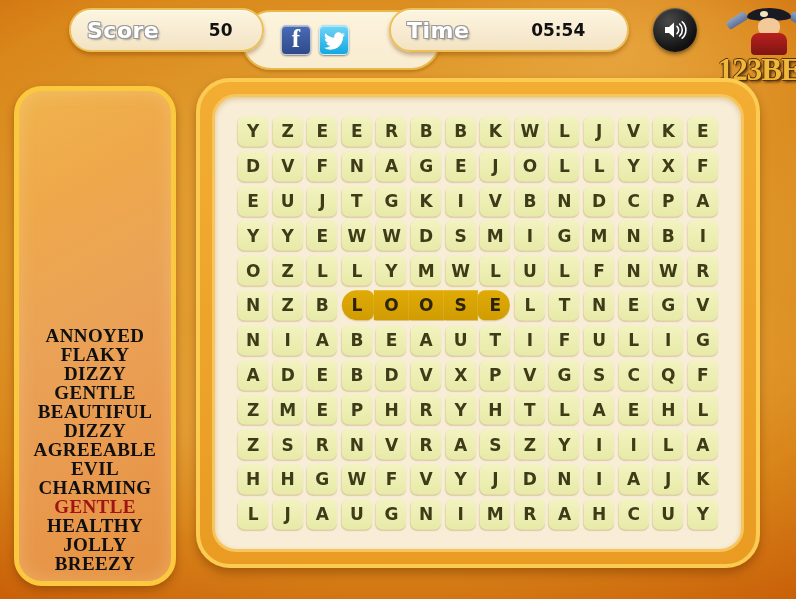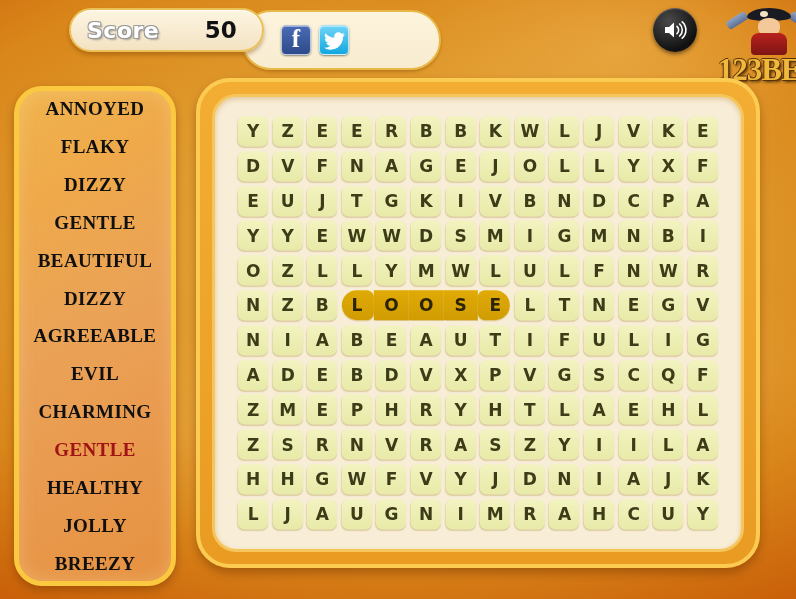--- a/index.html
+++ b/index.html
@@ -52,21 +52,21 @@
   }
   #score-pod{ left:28px; width:195px; }
   #time-pod { left:348px; width:240px; }
   .stat-label{
     margin-left:16px; font-size:22px; font-weight:bold; color:#ffffff;
     font-family:"DejaVu Sans", sans-serif; letter-spacing:.5px;
     text-shadow:-1px -1px 0 #9a9a9a, 1px -1px 0 #9a9a9a, -1px 1px 0 #9a9a9a,
                  1px 1px 0 #9a9a9a, 2px 2px 2px rgba(90,90,90,.5);
   }
   .stat-value{ margin-left:auto; margin-right:auto; padding-left:20px;
-    font-size:23px; font-weight:bold; color:#111; font-family:"DejaVu Sans", sans-serif; }
+    font-size:17px; font-weight:bold; color:#111; font-family:"DejaVu Sans", sans-serif; }
 
   #sound-button{
     position:absolute; left:612px; top:8px; width:44px; height:44px; border-radius:50%;
     background:radial-gradient(circle at 36% 30%, #4a4a4a, #111 70%);
     box-shadow:0 2px 4px rgba(0,0,0,.5), inset 0 1px 1px rgba(255,255,255,.25);
     cursor:pointer;
   }
   #sound-button svg{ position:absolute; left:10px; top:11px; }
 
   #logo{ position:absolute; left:676px; top:2px; width:104px; height:72px; cursor:pointer; }
@@ -90,21 +90,21 @@
 
   
   #wordlist-panel{
     position:absolute; left:14px; top:86px; width:162px; height:500px;
     background:linear-gradient(150deg,#f0b44e 0%,#efa94a 20%,#eaa257 48%,#e99a4e 72%,#e59140 100%);
     border:5px solid #fbc93f; border-radius:28px;
     box-shadow:0 4px 8px rgba(110,50,0,.45), inset 0 0 18px rgba(255,230,170,.30);
   }
   #wordlist{
     position:absolute; inset:0; display:flex; flex-direction:column;
-    justify-content:space-between; align-items:center; padding:8px 0;
+    justify-content:flex-end; align-items:center; padding:8px 0;
   }
   .word-item{
     font-family:"Liberation Serif", serif; font-weight:bold; font-size:19px;
     color:#101010; letter-spacing:.4px; line-height:1; cursor:pointer;
   }
   .word-item.active{ color:#a01414; }
 
   
   #board-frame{
     position:absolute; left:196px; top:78px; width:564px; height:490px;
@@ -153,20 +153,24 @@
         <path fill="#ffffff" d="M21 2.4c-.8.35-1.6.58-2.5.69.9-.54 1.6-1.4 1.9-2.42-.84.5-1.77.86-2.76 1.06A4.3 4.3 0 0 0 14.5.3c-2.4 0-4.35 1.95-4.35 4.35 0 .34.04.67.11.99C6.64 5.46 3.5 3.77 1.4 1.2a4.3 4.3 0 0 0-.59 2.19c0 1.5.77 2.83 1.94 3.61a4.3 4.3 0 0 1-1.97-.54v.05c0 2.1 1.5 3.86 3.48 4.26a4.4 4.4 0 0 1-1.96.08 4.35 4.35 0 0 0 4.06 3.02A8.7 8.7 0 0 1 0 15.7a12.3 12.3 0 0 0 6.65 1.95c7.98 0 12.35-6.61 12.35-12.35l-.01-.56A8.8 8.8 0 0 0 21 2.4z"></path>
       </svg>
     </div>
   </div>
 
   <div class="stat-pod" id="score-pod">
     <span class="stat-label">Score</span>
     <span class="stat-value">50</span>
   </div>
 
+  <div class="stat-pod" id="time-pod">
+    <span class="stat-label">Time</span>
+    <span class="stat-value">05:54</span>
+  </div>
 
   <div id="sound-button">
     <svg width="24" height="22" viewBox="0 0 24 22">
       <path fill="#ffffff" d="M2 8h4l5-4.5v15L6 14H2z"></path>
       <path fill="none" stroke="#ffffff" stroke-width="1.6" stroke-linecap="round" d="M14 7.3a5 5 0 0 1 0 7.4M16.6 5a8 8 0 0 1 0 12M19.2 2.8a11 11 0 0 1 0 16.4"></path>
     </svg>
   </div>
 
   <div id="logo">
     <div class="pl-gunL"></div>

